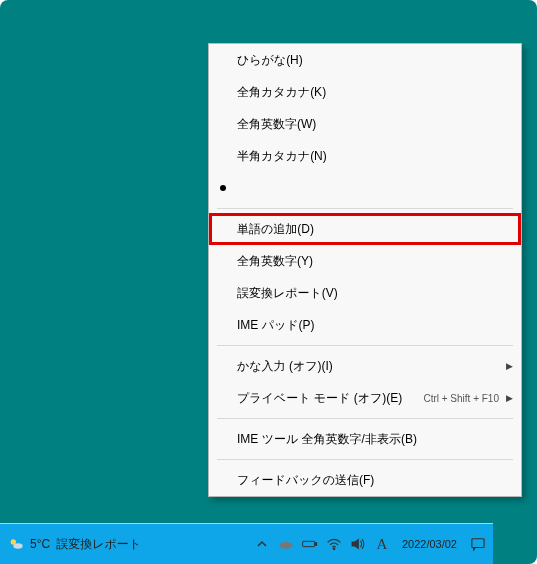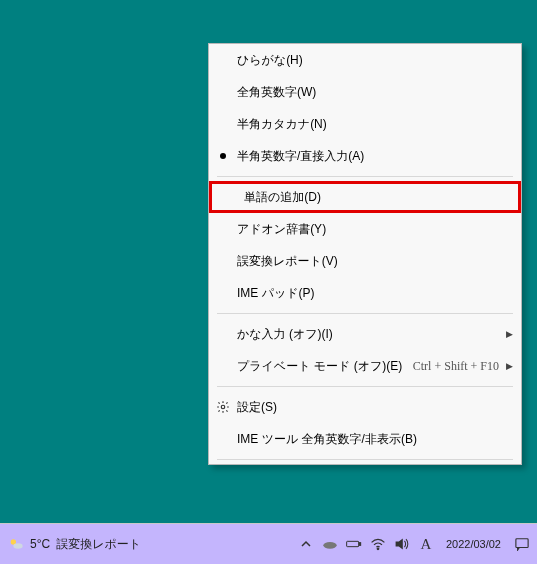--- a/index.html
+++ b/index.html
@@ -10,59 +10,58 @@
   font-family: "Yu Gothic UI", "Meiryo", sans-serif;
   font-size: 12px;
   color: #000;
   overflow: hidden;
 }
 .desktop {
   position: relative;
   width: 537px;
   height: 564px;
   background: #008080;
+  border-radius: 8px;
 }
 .context-menu {
   position: absolute;
   left: 208px;
   top: 43px;
   width: 312px;
   background: #f8f8f8;
   border: 1px solid #b8b8b8;
   box-shadow: 4px 4px 6px rgba(0,0,0,0.25);
 }
 .menu-item {
   display: flex;
   align-items: center;
   height: 32px;
   padding: 0 8px 0 0;
   white-space: nowrap;
 }
 .menu-item.hl {
   outline: 3px solid #e10000;
   outline-offset: -3px;
-  padding-left: 7px;
 }
 .mi-icon {
   width: 28px;
   display: flex;
   justify-content: center;
   align-items: center;
 }
 .mi-label {
   flex: 0 0 auto;
 }
 .mi-spacer {
   flex: 1;
 }
 .mi-short {
   color: #555;
-  font-size: 12px;
+  font-size: 10px;
   padding-right: 4px;
-  font-family: Liberation Serif, serif;
 }
 .mi-arrow {
   width: 10px;
   text-align: right;
   color: #444;
   font-size: 9px;
 }
 .sep {
   height: 1px;
   margin: 4px 8px;
@@ -75,23 +74,23 @@
   border-radius: 50%;
 }
 .gear {
   width: 14px;
   height: 14px;
 }
 .taskbar {
   position: absolute;
   left: 0;
   bottom: 0;
-  width: 537px;
+  width: 493px;
   height: 40px;
-  background: #c4b5fd;
+  background: #0ea5e9;
   border-top: 1px solid #c8c8c8;
   display: flex;
   align-items: center;
   font-size: 12px;
   color: #222;
   margin-top: 34px;
 }
 .weather {
   display: flex;
   align-items: center;
@@ -136,43 +135,46 @@
 <div class="desktop">
 
   <div class="context-menu">
 
     <div class="menu-item">
       <span class="mi-icon"></span>
       <span class="mi-label">ひらがな(H)</span>
     </div>
     <div class="menu-item">
       <span class="mi-icon"></span>
+      <span class="mi-label">全角カタカナ(K)</span>
+    </div>
+    <div class="menu-item">
+      <span class="mi-icon"></span>
       <span class="mi-label">全角英数字(W)</span>
     </div>
     <div class="menu-item">
       <span class="mi-icon"></span>
       <span class="mi-label">半角カタカナ(N)</span>
     </div>
     <div class="menu-item">
       <span class="mi-icon">
           <span class="bullet"></span>
         </span>
-      <span class="mi-label">半角英数字/直接入力(A)</span>
     </div>
 
     <div class="sep"></div>
 
     <div class="menu-item hl">
       <span class="mi-icon"></span>
       <span class="mi-label">単語の追加(D)</span>
     </div>
 
     <div class="menu-item">
       <span class="mi-icon"></span>
-      <span class="mi-label">アドオン辞書(Y)</span>
+      <span class="mi-label">全角英数字(Y)</span>
     </div>
     <div class="menu-item">
       <span class="mi-icon"></span>
       <span class="mi-label">誤変換レポート(V)</span>
     </div>
     <div class="menu-item">
       <span class="mi-icon"></span>
       <span class="mi-label">IME パッド(P)</span>
     </div>
 
@@ -188,35 +190,30 @@
       <span class="mi-icon"></span>
       <span class="mi-label">プライベート モード (オフ)(E)</span>
       <span class="mi-spacer"></span>
       <span class="mi-short">Ctrl + Shift + F10</span>
       <span class="mi-arrow">▶</span>
     </div>
 
     <div class="sep"></div>
 
     <div class="menu-item">
-      <span class="mi-icon">
-        <svg class="gear" viewBox="0 0 24 24" fill="none" stroke="#333" stroke-width="2">
-          <circle cx="12" cy="12" r="3"></circle>
-          <path d="M12 2v3M12 19v3M4.2 4.2l2.1 2.1M17.7 17.7l2.1 2.1M2 12h3M19 12h3M4.2 19.8l2.1-2.1M17.7 6.3l2.1-2.1"></path>
-        </svg>
-      </span>
-      <span class="mi-label">設定(S)</span>
-    </div>
-    <div class="menu-item">
       <span class="mi-icon"></span>
       <span class="mi-label">IME ツール 全角英数字/非表示(B)</span>
     </div>
 
     <div class="sep"></div>
 
+    <div class="menu-item">
+      <span class="mi-icon"></span>
+      <span class="mi-label">フィードバックの送信(F)</span>
+    </div>
 
   </div>
 
   <div class="taskbar">
     <div class="weather">
       <svg class="sun" viewBox="0 0 24 24">
         <circle cx="8" cy="9" r="4" fill="#ffd24d"></circle>
         <ellipse cx="15" cy="15" rx="7" ry="4" fill="#cfd8e2"></ellipse>
       </svg>
       <span>5°C</span>

